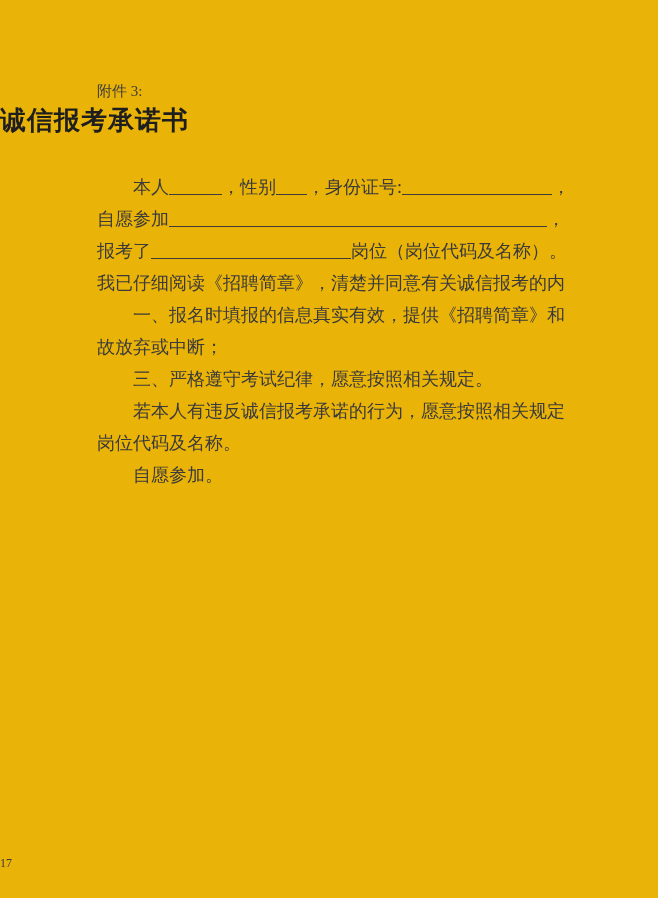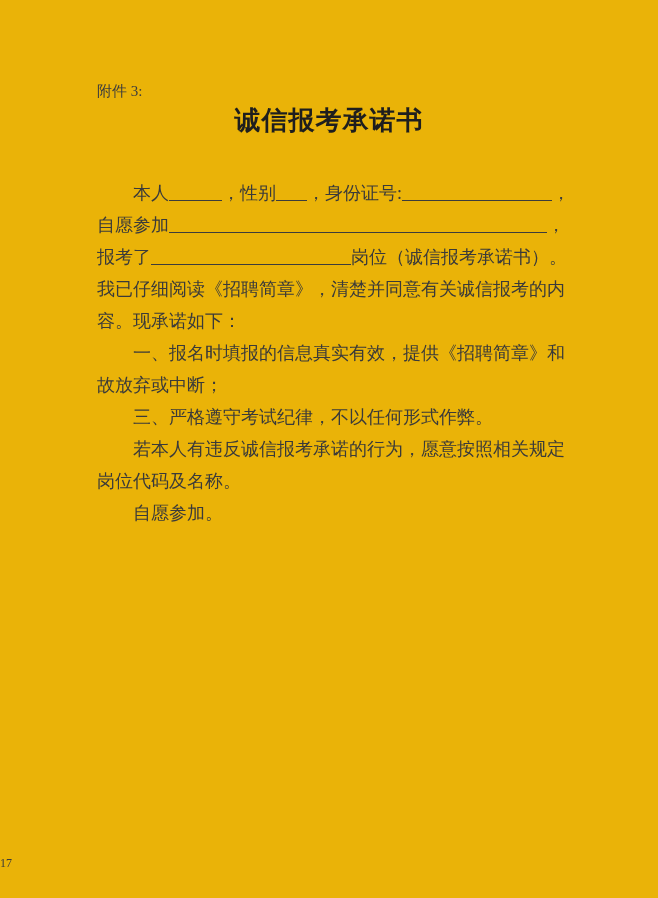--- a/index.html
+++ b/index.html
@@ -21,31 +21,31 @@
     left: 97px;
     top: 82px;
     font-size: 15px;
     color: #3d3d3d;
   }
   .doc-title {
     position: absolute;
     left: 0;
     right: 0;
     top: 103px;
-    text-align: center;
+    text-align: left;
     font-size: 26px;
     font-weight: 700;
     color: #1e1e1e;
     font-family: "Liberation Sans", sans-serif;
     letter-spacing: 1px;
   }
   .body-block {
     position: absolute;
     left: 97px;
-    top: 178px;
+    top: 172px;
     width: 474px;
     font-size: 18px;
   }
   .line {
     height: 32px;
     line-height: 30px;
     white-space: nowrap;
   }
   .indent {
     text-indent: 36px;
@@ -96,27 +96,26 @@
   <div class="attachment">附件 3:</div>
 
   <div class="doc-title">诚信报考承诺书</div>
 
   <div class="body-block">
 
     <div class="line indent"><span>本人</span><span class="blank w53"></span><span>，性别</span><span class="blank w31"></span><span>，身份证号:</span><span class="blank w150"></span><span>，</span></div>
 
     <div class="line"><span>自愿参加</span><span class="blank w378"></span><span>，</span></div>
 
-    <div class="line"><span>报考了</span><span class="blank w200"></span><span>岗位（诚信报考承诺书）。</span></div>
+    <div class="line"><span>报考了</span><span class="blank w200"></span><span>岗位（岗位代码及名称）。</span></div>
 
     <div class="line">我已仔细阅读《招聘简章》，清楚并同意有关诚信报考的内</div>
-    <div class="line">容。现承诺如下：</div>
     <div class="line indent">一、报名时填报的信息真实有效，提供《招聘简章》和</div>
     <div class="line">故放弃或中断；</div>
-    <div class="line indent">三、严格遵守考试纪律，不以任何形式作弊。</div>
+    <div class="line indent">三、严格遵守考试纪律，愿意按照相关规定。</div>
     <div class="line indent">若本人有违反诚信报考承诺的行为，愿意按照相关规定</div>
     <div class="line">岗位代码及名称。</div>
     <div class="line indent">自愿参加。</div>
 
   </div>
 
 
   <div class="page-num">17</div>
 
 </div>

